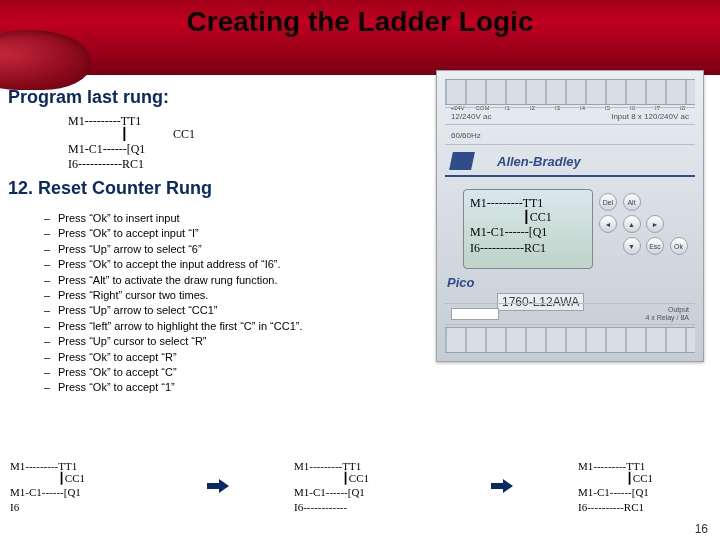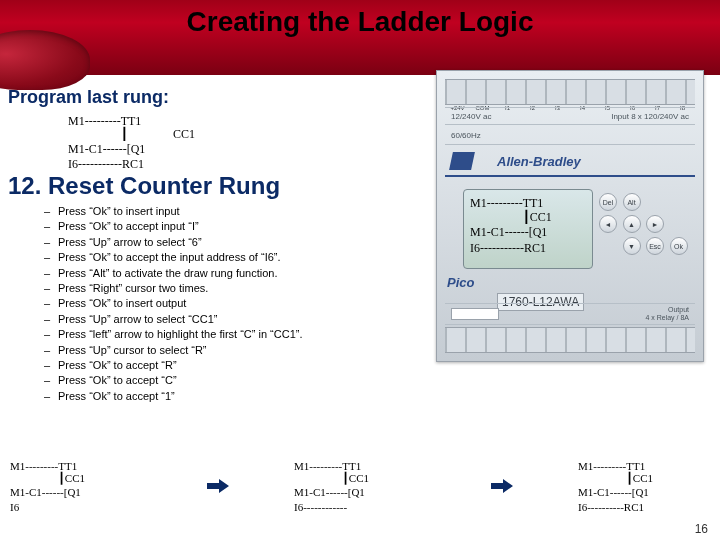--- a/index.html
+++ b/index.html
@@ -3,22 +3,22 @@
 <meta charset="utf-8">
 <style>
   * { margin: 0; padding: 0; box-sizing: border-box; }
   body { width: 720px; height: 540px; background: #fff; font-family: Arial, sans-serif; overflow: hidden; position: relative; }
   .header { height: 75px; background: linear-gradient(to bottom, #a00018 0%, #c00020 30%, #7a0012 100%); position: relative; }
   .swirl { position: absolute; left: -30px; top: 30px; width: 120px; height: 60px; background: radial-gradient(ellipse at 30% 40%, #c5263c 0%, #8a0a1a 60%, #6a0010 100%); border-radius: 50% 50% 40% 40%; box-shadow: 0 2px 6px rgba(0,0,0,.3) inset; }
   .title { position: absolute; top: 6px; left: 0; right: 0; text-align: center; font-size: 28px; font-weight: bold; color: #000; }
   .content { position: absolute; top: 75px; left: 0; right: 0; bottom: 0; padding: 8px 28px 0 8px; }
   .subtitle1 { font-size: 18px; font-weight: bold; color: #0b2a65; margin: 4px 0 6px 0; }
   .ladder { font-family: "Times New Roman", serif; font-size: 12px; color: #000; line-height: 1.25; margin-left: 60px; }
-  .subtitle2 { font-size: 24px; font-weight: bold; color: #0b2a65; }
-  .steps { margin: 4px 0 0 36px; font-size: 11px; color: #000; }
+  .subtitle2 { font-size: 18px; font-weight: bold; color: #0b2a65; margin-top: 6px; }
+  .steps { margin: 12px 0 0 36px; font-size: 11px; color: #000; }
   .steps li { list-style: none; padding-left: 14px; position: relative; line-height: 1.4; }
   .steps li::before { content: "–"; position: absolute; left: 0; }
   .device { position: absolute; right: 16px; top: 70px; width: 268px; height: 292px; background: linear-gradient(#e9eef2,#c5ccd3); border: 1px solid #9aa2ab; border-radius: 0; box-shadow: 0 1px 3px rgba(0,0,0,.3); }
   .lcd { position: absolute; left: 26px; top: 118px; width: 130px; height: 80px; background: linear-gradient(#d9e7e9,#bfd3c9); border: 1px solid #7a8a90; border-radius: 4px; padding: 6px 6px; }
   .lcd .lcdtxt { font-family: "Times New Roman", serif; font-size: 12px; line-height: 1.3; color: #000; }
   .termrow { position: absolute; left: 8px; right: 8px; height: 26px; background: repeating-linear-gradient(90deg,#aeb6bd 0 2px,#d8dee4 2px 20px); border-top: 1px solid #9aa2ab; border-bottom: 1px solid #9aa2ab; }
   .termrow.top { top: 8px; }
   .termrow.bot { bottom: 8px; }
   .infobar { position: absolute; left: 8px; right: 8px; height: 18px; font-size: 8px; color: #4a545c; display:flex; align-items:center; justify-content:space-between; padding: 0 6px; }
   .ib1 { top: 36px; border-top:1px solid #b6bfc7; border-bottom:1px solid #b6bfc7; }
@@ -59,21 +59,20 @@
   </div>
 
   <div class="subtitle2">12. Reset Counter Rung</div>
   <ul class="steps">
     <li>Press “Ok” to insert input</li>
     <li>Press “Ok” to accept input “I”</li>
     <li>Press “Up” arrow to select “6”</li>
     <li>Press “Ok” to accept the input address of “I6”.</li>
     <li>Press “Alt” to activate the draw rung function.</li>
     <li>Press “Right” cursor two times.</li>
-    <li>Press “Ok” to insert output</li>
     <li>Press “Up” arrow to select “CC1”</li>
     <li>Press “left” arrow to highlight the first “C” in “CC1”.</li>
     <li>Press “Up” cursor to select “R”</li>
     <li>Press “Ok” to accept “R”</li>
     <li>Press “Ok” to accept “C”</li>
     <li>Press “Ok” to accept “1”</li>
   </ul>
 </div>
 
 <div class="device">

